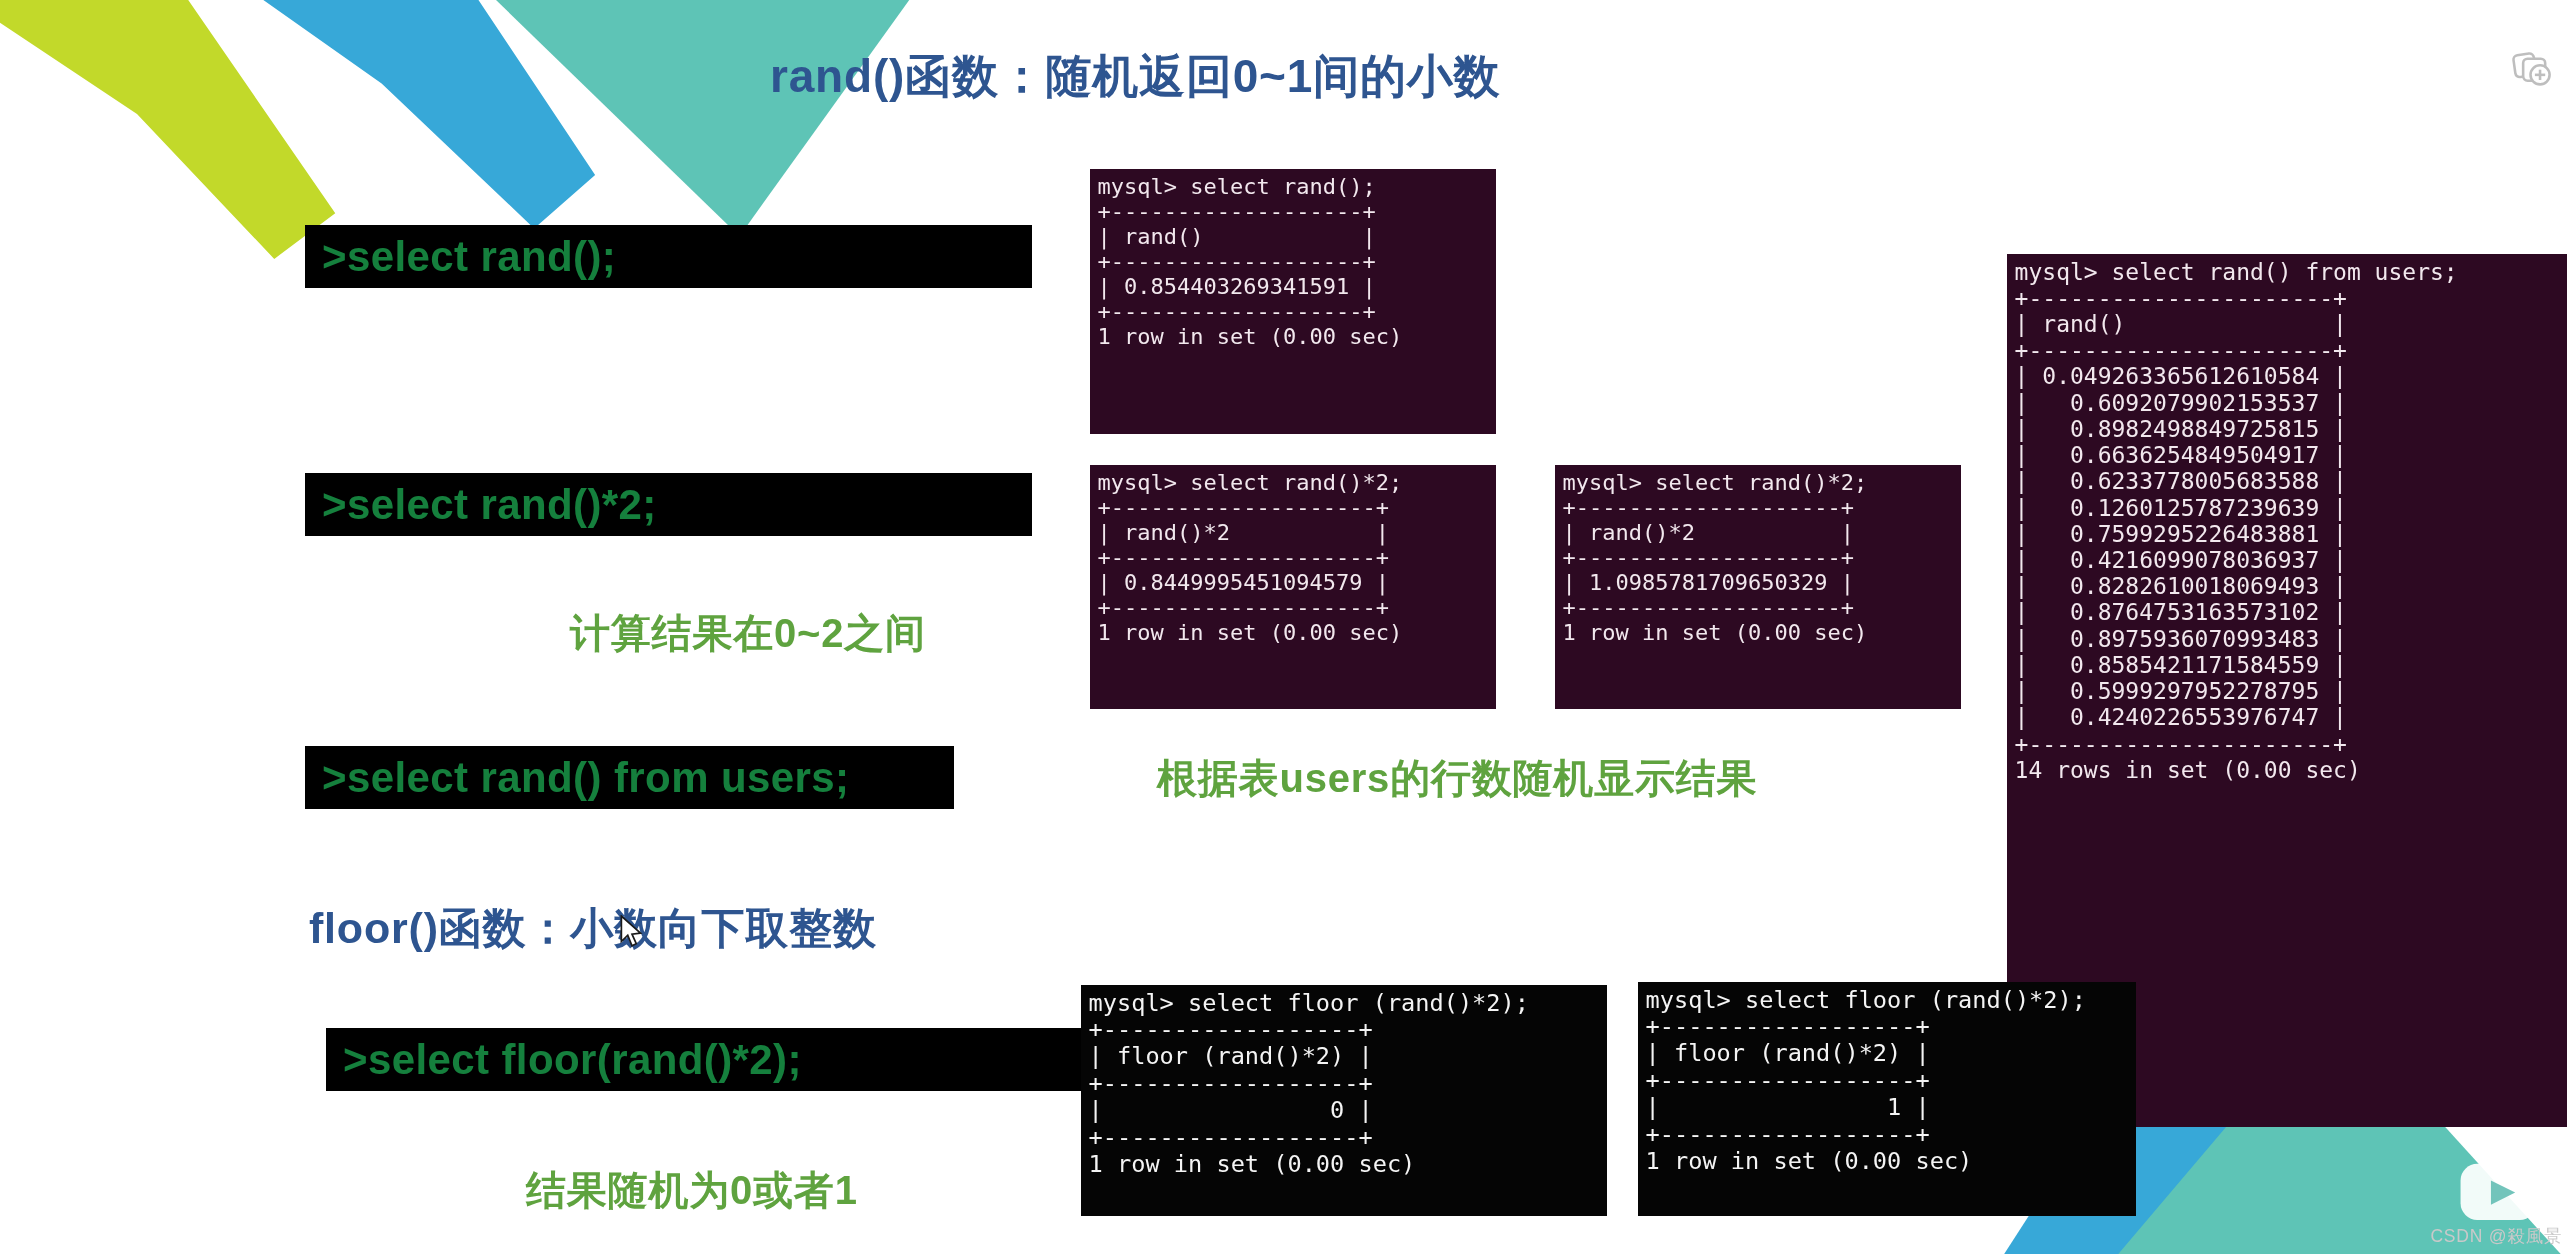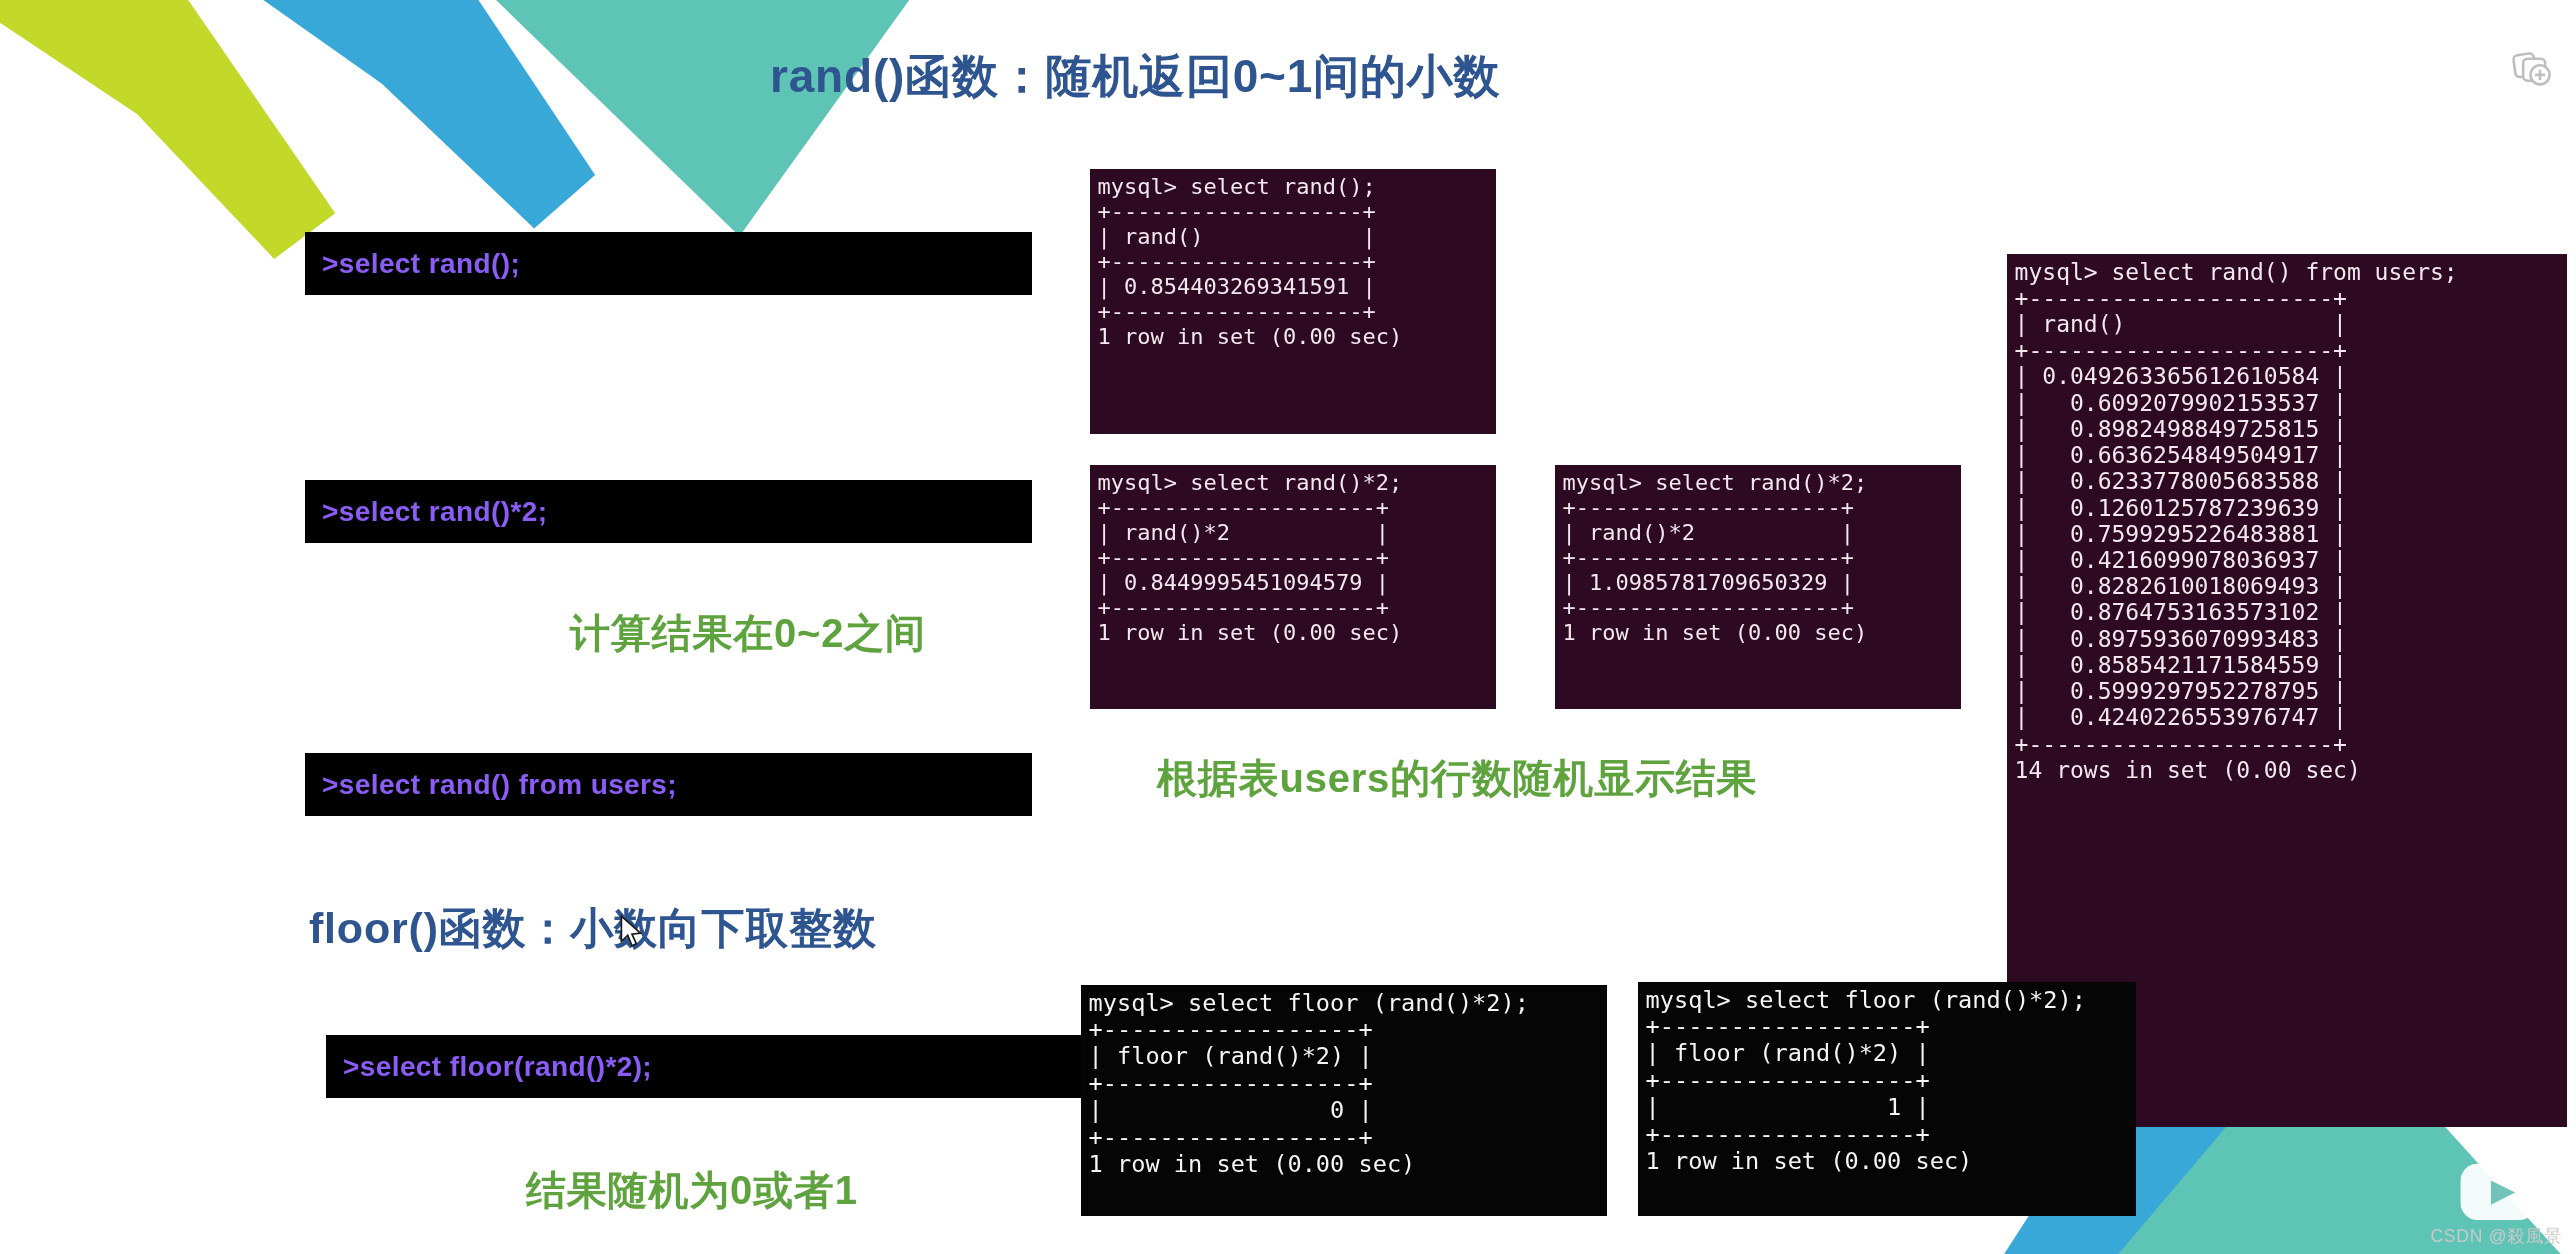--- a/index.html
+++ b/index.html
@@ -28,33 +28,32 @@
     letter-spacing:0.8px;
     white-space:nowrap;
   }
   #title-rand   { left:770px; top:46px;   font-size:46px; }
   #title-floor  { left:309px;  top:900px; font-size:43px; }
 
   
   .cmdbar {
     position:absolute;
     background:#000000;
-    color:#8b5cf6;
+    color:#15803d;
     display:flex;
     align-items:center;
     padding-left:17px;
-    font-size:28px;
+    font-size:42px;
     font-weight:700;
     white-space:nowrap;
     letter-spacing:0.4px;
-    margin-top:7px;
   }
   #cmd-1 { left:305px; top:225px;  width:727px; height:63px; }
   #cmd-2 { left:305px; top:473px;  width:727px; height:63px; }
-  #cmd-3 { left:305px; top:746px;  width:727px; height:63px; }
+  #cmd-3 { left:305px; top:746px;  width:649px; height:63px; }
   #cmd-4 { left:326px; top:1028px; width:853px; height:63px; }
 
   
   .green-note {
     position:absolute;
     color:#5fa33f;
     font-weight:700;
     white-space:nowrap;
     letter-spacing:0.8px;
   }

